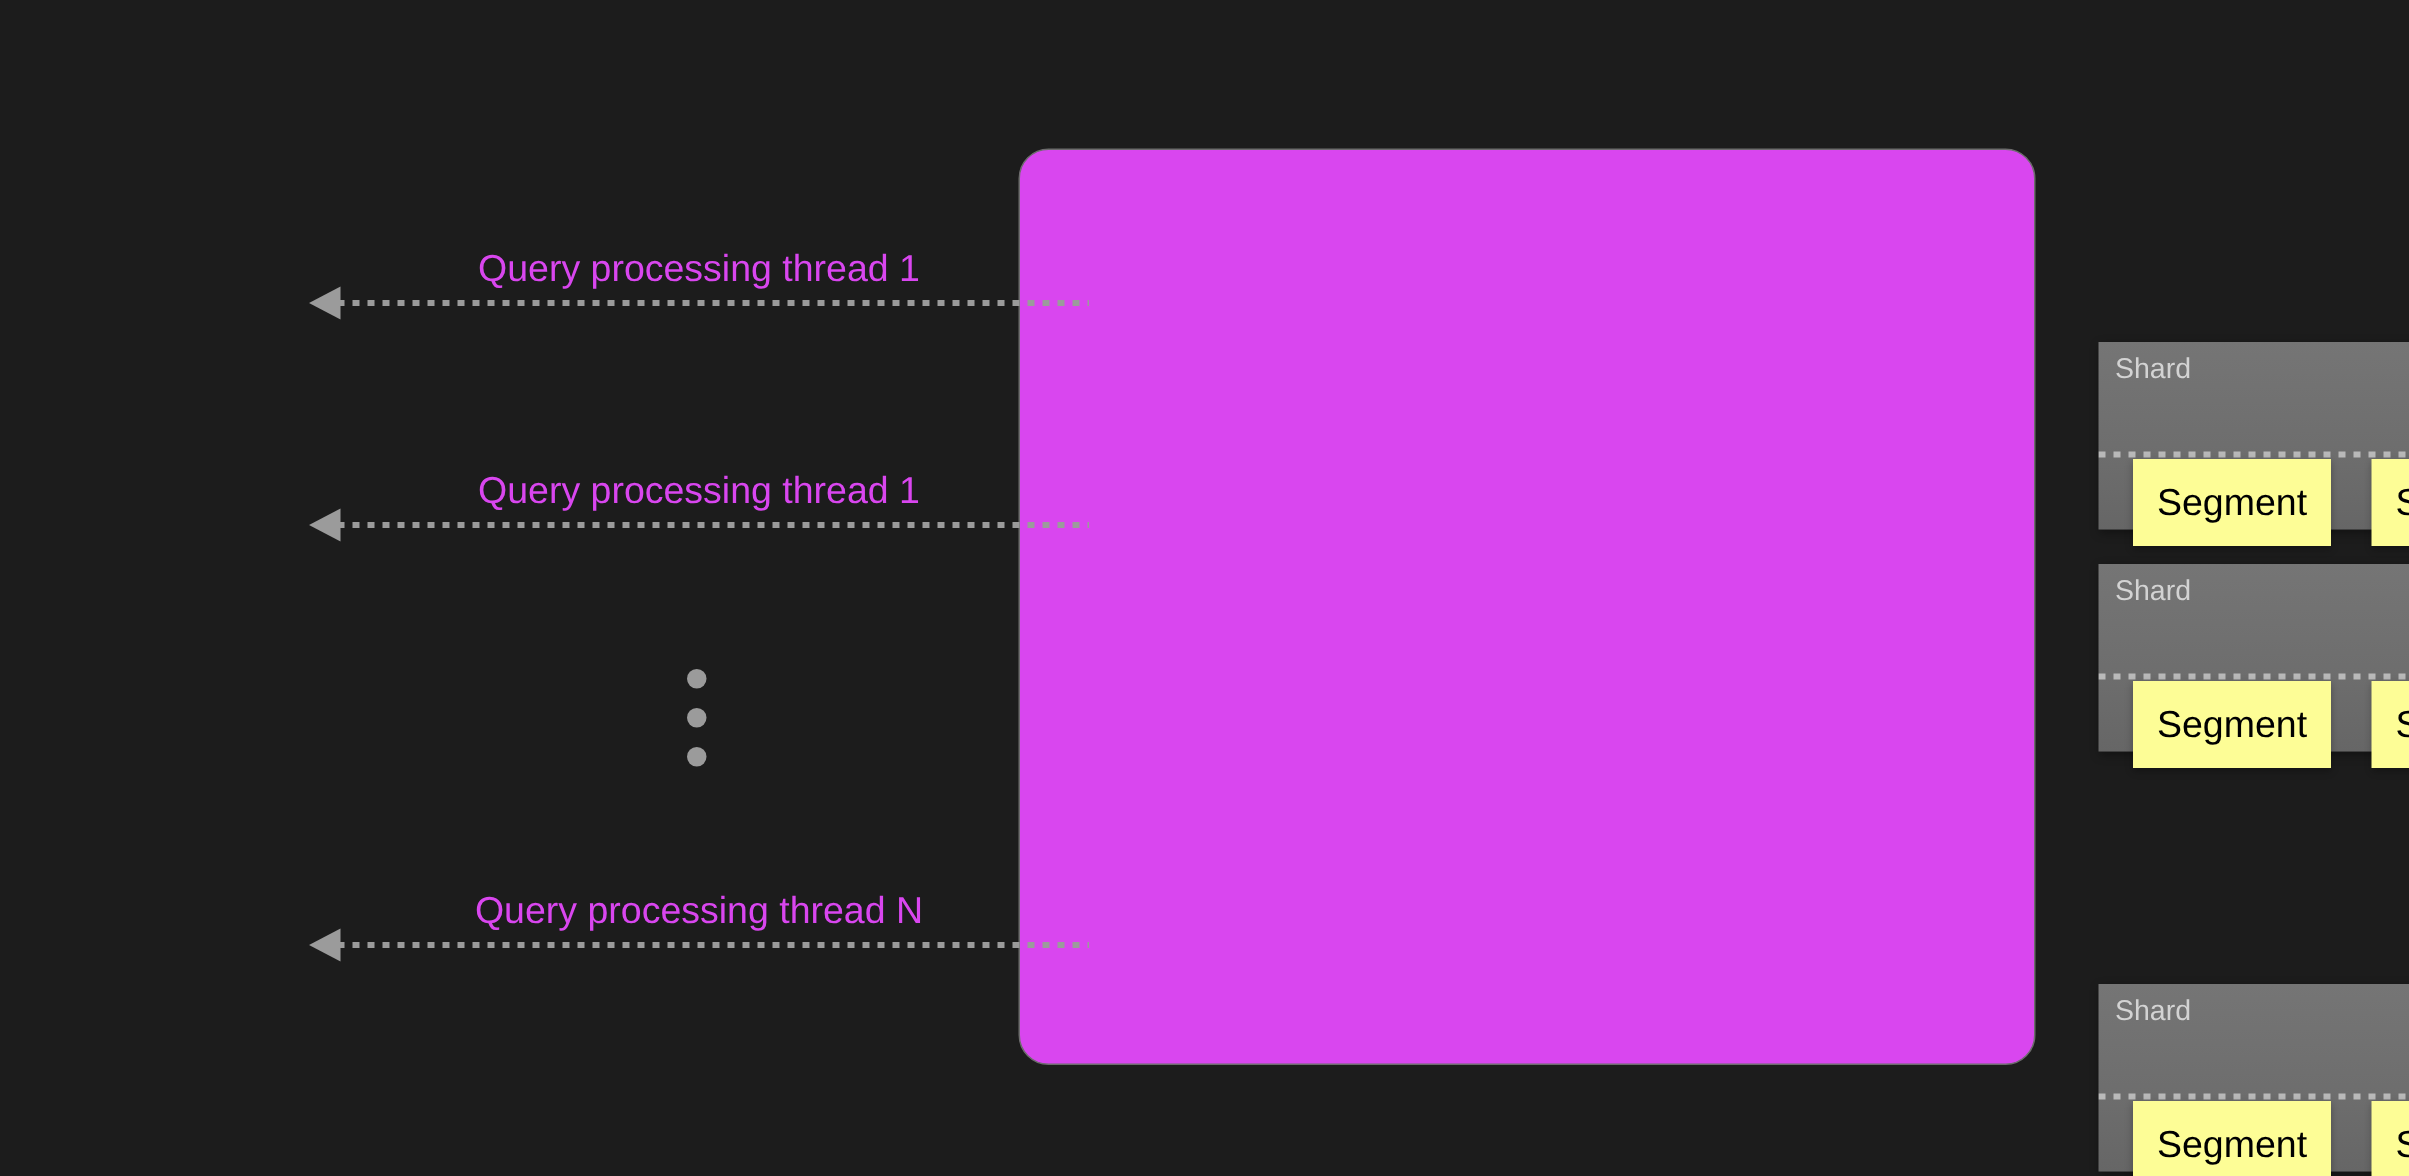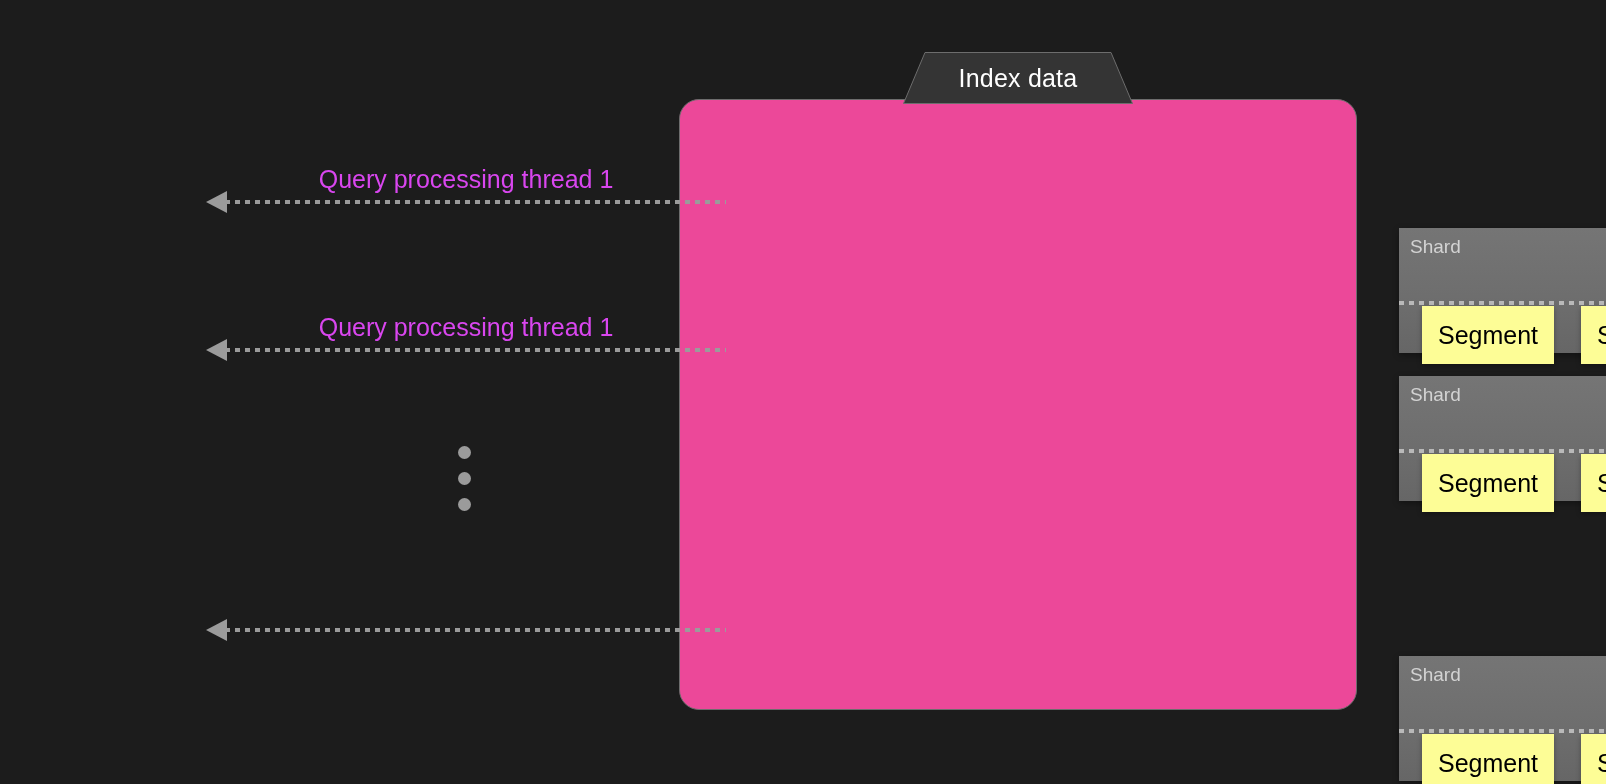--- a/index.html
+++ b/index.html
@@ -16,21 +16,21 @@
     font-family: "Liberation Sans", sans-serif;
   }
 
   
   #index-container {
     position: absolute;
     left: 679px;
     top: 99px;
     width: 678px;
     height: 611px;
-    background: #ec4899;
+    background: #d946ef;
     border: 1px solid #6d6d6d;
     border-radius: 20px;
     box-sizing: border-box;
   }
 
   
   #index-tab {
     position: absolute;
     left: 903px;
     top: 52px;
@@ -191,40 +191,35 @@
 
     <div class="shard" id="shard-2">
       <div class="shard-line"></div>
       <div class="shard-label">Shard</div>
       <div class="segment seg-0">Segment</div>
       <div class="segment seg-1">Segment</div>
 
     </div>
   </div>
 
-  <div id="index-tab">
-    <svg class="tab-shape" viewBox="0 0 230 52" preserveAspectRatio="none">
-      <path d="M 22 0.5 L 208 0.5 L 229.5 51.5 L 0.5 51.5 Z" fill="#343434" stroke="#6d6d6d" stroke-width="1"></path>
-    </svg>
-    <div class="tab-label">Index data</div>
-  </div>
 
   <div class="thread" id="thread-0">
     <div class="thread-label">Query processing thread 1</div>
     <div class="thread-line"></div>
     <div class="thread-arrow"></div>
   </div>
 
   <div class="thread" id="thread-1">
     <div class="thread-label">Query processing thread 1</div>
     <div class="thread-line"></div>
     <div class="thread-arrow"></div>
   </div>
 
   <div class="thread" id="thread-2">
+    <div class="thread-label">Query processing thread N</div>
     <div class="thread-line"></div>
     <div class="thread-arrow"></div>
   </div>
 
   <div class="vdots" id="vdots-left">
     <span></span>
     <span></span>
     <span></span>
   </div>
 

